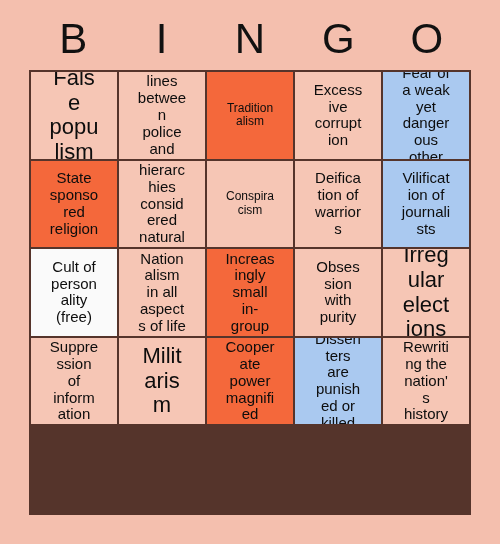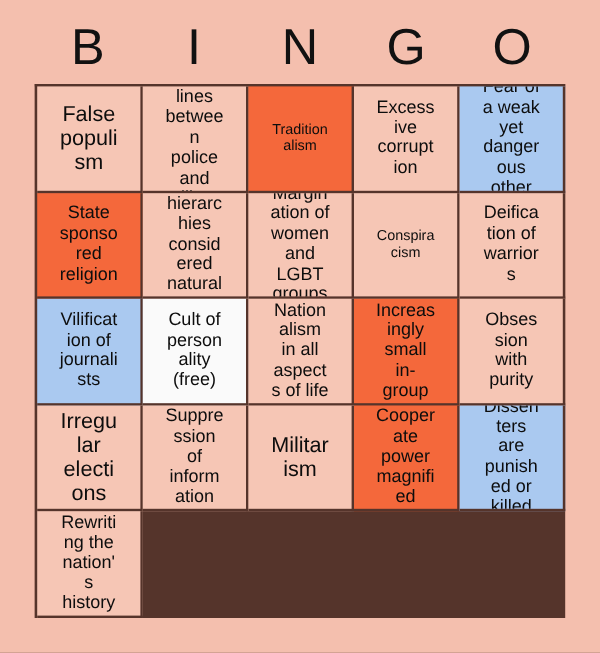--- a/index.html
+++ b/index.html
@@ -83,21 +83,21 @@
     hyphens: none;
   }
 
   
   .fill-peach  { background: #f6c6b5; }
   .fill-orange { background: #f4683b; justify-content: flex-end; }
   .fill-blue   { background: #aac9f0; }
   .fill-white  { background: #fafafa; }
 
   
-  .size-lg { font-size: 18px; }
+  .size-lg { font-size: 22px; }
   .size-md { font-size: 15px; }
   .size-sm { font-size: 12px; }
   .size-xs { font-size: 11px; }
 </style>
 </head>
 <body>
 
 <div id="bingo-card">
 
   <div id="bingo-header">
@@ -122,23 +122,20 @@
         <span class="cell-text size-md">Excessive corruption</span>
       </div>
       <div class="bingo-cell fill-blue">
         <span class="cell-text size-md">Fear of a weak yet dangerous other</span>
       </div>
       <div class="bingo-cell fill-orange">
         <span class="cell-text size-md">State sponsored religion</span>
       </div>
       <div class="bingo-cell fill-peach">
         <span class="cell-text size-md">Social hierarchies considered natural/good</span>
-      </div>
-      <div class="bingo-cell fill-peach">
-        <span class="cell-text size-md">Margination of women and LGBT groups</span>
       </div>
       <div class="bingo-cell fill-peach">
         <span class="cell-text size-sm">Conspiracism</span>
       </div>
       <div class="bingo-cell fill-peach">
         <span class="cell-text size-md">Deification of warriors</span>
       </div>
       <div class="bingo-cell fill-blue">
         <span class="cell-text size-md">Vilification of journalists</span>
       </div>

